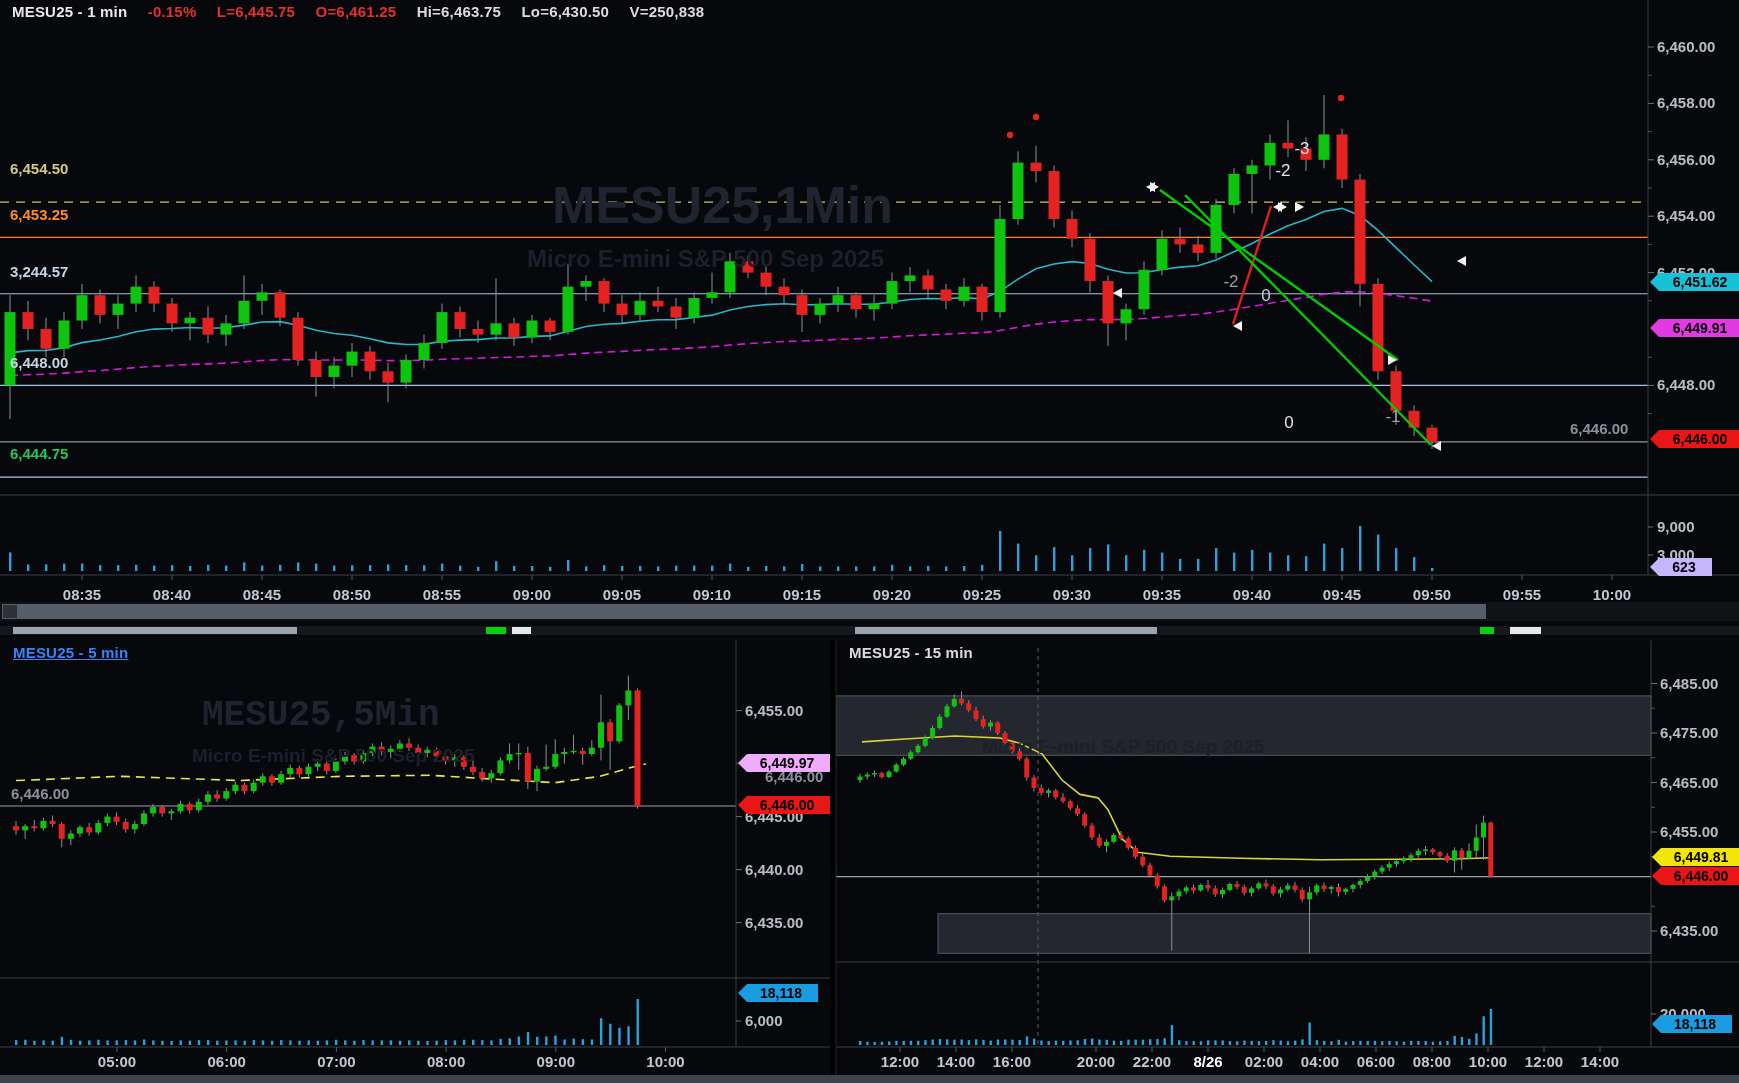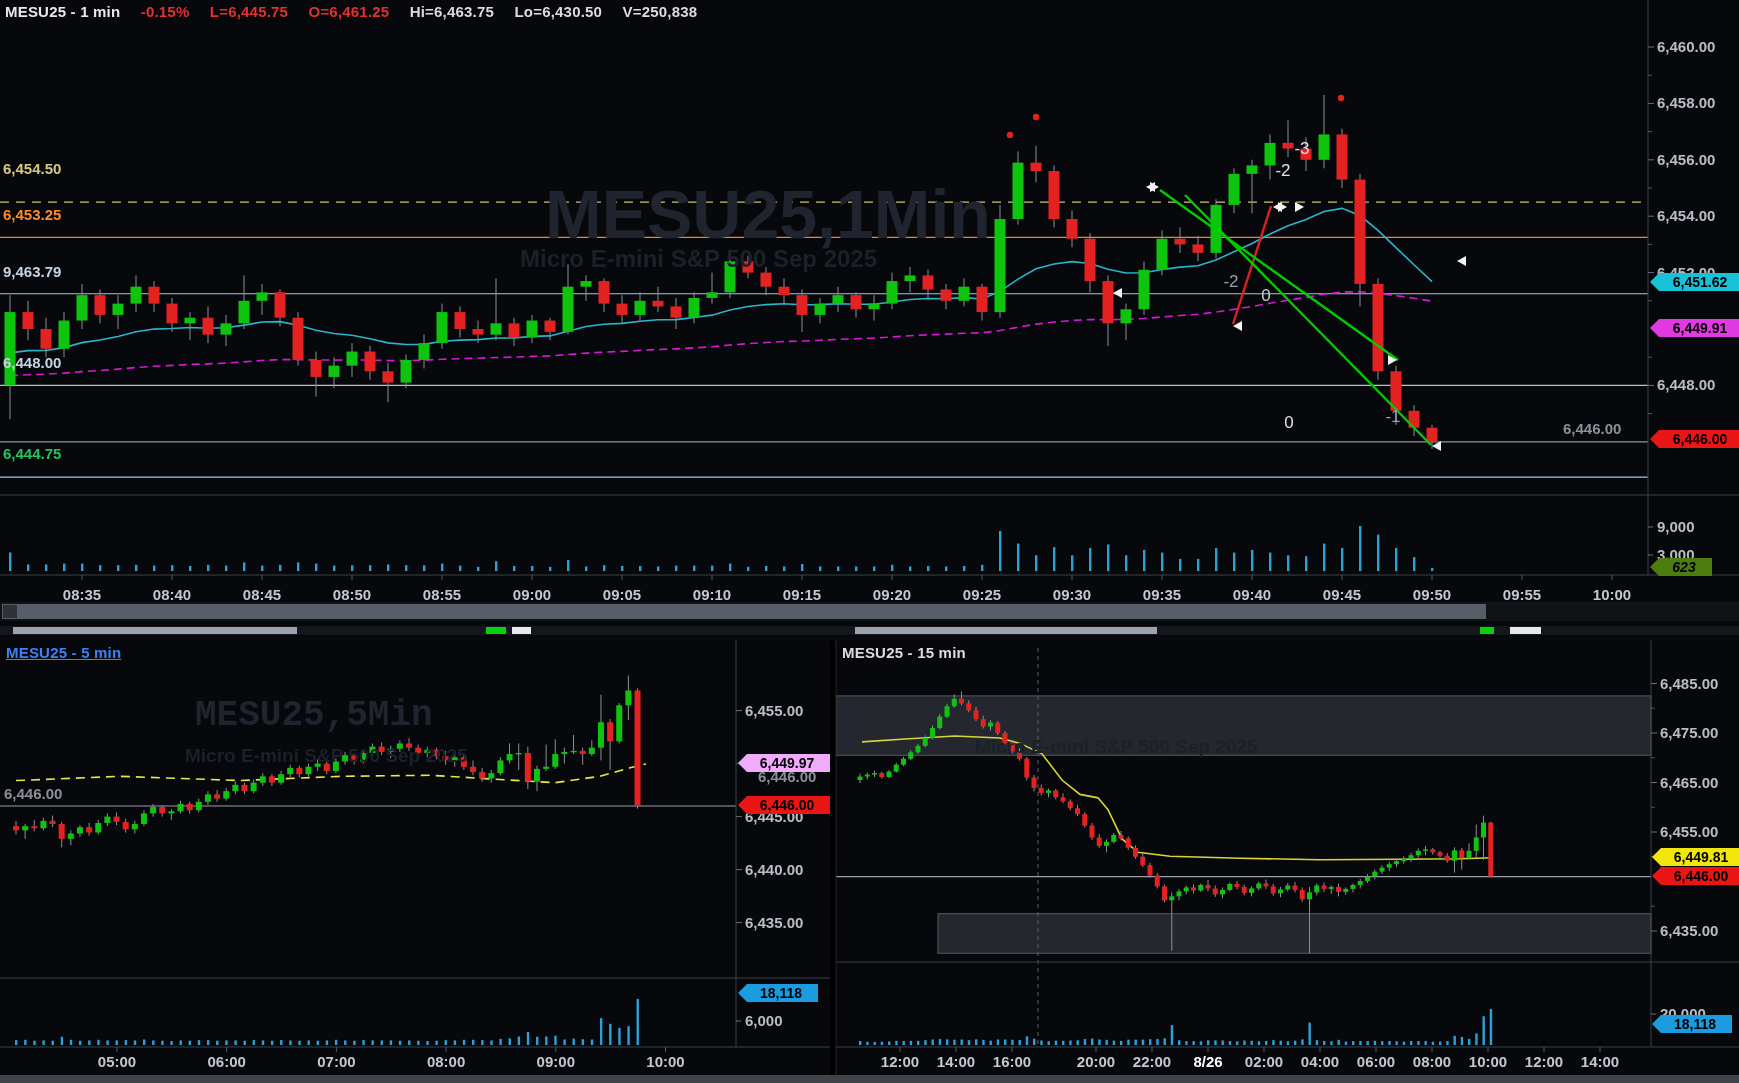--- a/index.html
+++ b/index.html
@@ -1,18 +1,18 @@
 <!DOCTYPE html>
 <html><head>
 <meta charset="utf-8">
 <style>
   html,body{margin:0;padding:0;background:#000;}
   .page{position:relative;width:1739px;height:1083px;background:#07080b;overflow:hidden;
         font-family:"Liberation Sans",sans-serif;}
-  .abs{position:absolute;}
+  .abs{position:absolute;margin-left:7px;}
   .hdr{font-size:15px;font-weight:bold;white-space:nowrap;letter-spacing:.2px;}
   .hdr span{margin-right:16px;}
   .lvl{font-size:15px;font-weight:bold;white-space:nowrap;}
   .tag{position:absolute;font-size:14px;font-weight:bold;color:#000;text-align:center;
        padding:1px 4px 1px 10px;clip-path:polygon(9px 0,100% 0,100% 100%,9px 100%,0 50%);
        white-space:nowrap;}
   .wm1{font-weight:bold;color:#1f242e;white-space:nowrap;}
   .wm2{font-weight:bold;color:#1b202a;white-space:nowrap;}
   .graylbl{font-size:15px;color:#8b9099;font-weight:bold;white-space:nowrap;}
   .sbtrack{position:absolute;background:#1d2026;}
@@ -949,34 +949,34 @@
   <div class="abs hdr" style="left:5px;top:3px;">
     <span style="color:#e9e9e9;">MESU25 - 1 min</span>
     <span style="color:#e33030;">-0.15%</span>
     <span style="color:#e33030;">L=6,445.75</span>
     <span style="color:#e33030;">O=6,461.25</span>
     <span style="color:#dcdcdc;">Hi=6,463.75</span>
     <span style="color:#dcdcdc;">Lo=6,430.50</span>
     <span style="color:#dcdcdc;">V=250,838</span>
   </div>
 
-  <div class="abs wm1" style="left:545px;top:175px;font-size:68px;">MESU25,1Min</div>
+  <div class="abs wm1" style="left:545px;top:175px;font-size:52px;">MESU25,1Min</div>
   <div class="abs wm2" style="left:520px;top:245px;font-size:24px;">Micro E-mini S&amp;P 500 Sep 2025</div>
 
   <div class="abs lvl" style="left:3px;top:160px;color:#d6ca80;">6,454.50</div>
   <div class="abs lvl" style="left:3px;top:206px;color:#ff8c2a;">6,453.25</div>
-  <div class="abs lvl" style="left:3px;top:263px;color:#c6d4e2;">9,463.79</div>
+  <div class="abs lvl" style="left:3px;top:263px;color:#c6d4e2;">3,244.57</div>
   <div class="abs lvl" style="left:3px;top:354px;color:#c6d4e2;">6,448.00</div>
   <div class="abs lvl" style="left:3px;top:445px;color:#22c55e;">6,444.75</div>
   <div class="abs graylbl" style="left:1563px;top:420px;">6,446.00</div>
 
   <div class="tag" style="left:1650px;top:273px;width:80px;background:#17c2d8;">6,451.62</div>
   <div class="tag" style="left:1650px;top:319px;width:80px;background:#e23ae2;">6,449.91</div>
   <div class="tag" style="left:1650px;top:430px;width:80px;background:#ea1515;">6,446.00</div>
-  <div class="tag" style="left:1650px;top:558px;width:48px;background:#4d7c0f;font-style:italic;">623</div>
+  <div class="tag" style="left:1650px;top:558px;width:48px;background:#c4b5fd;">623</div>
 
   <div class="sbtrack" style="left:0;top:602px;width:1739px;height:19px;background:#101216;">
     <div class="sbthumb" style="left:2px;top:2px;width:1484px;height:15px;background:#575e68;"></div>
     <div class="sbthumb" style="left:3px;top:3px;width:14px;height:13px;background:#2e3238;"></div>
   </div>
   <div class="sbtrack" style="left:0;top:626px;width:1739px;height:9px;background:#15171c;">
     <div class="sbthumb" style="left:13px;top:1px;width:284px;height:7px;"></div>
     <div class="sbthumb" style="left:486px;top:1px;width:20px;height:7px;background:#0ad00a;"></div>
     <div class="sbthumb" style="left:512px;top:1px;width:19px;height:7px;background:#e6e9ec;"></div>
     <div class="sbthumb" style="left:855px;top:1px;width:302px;height:7px;"></div>

